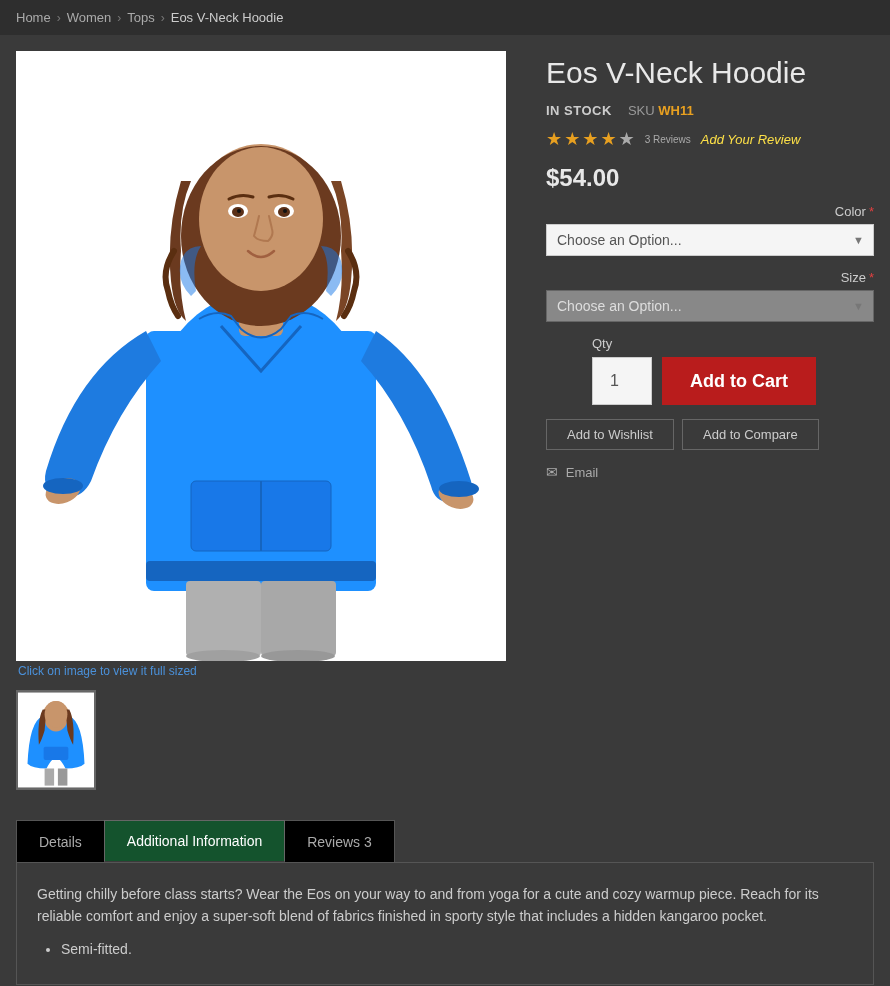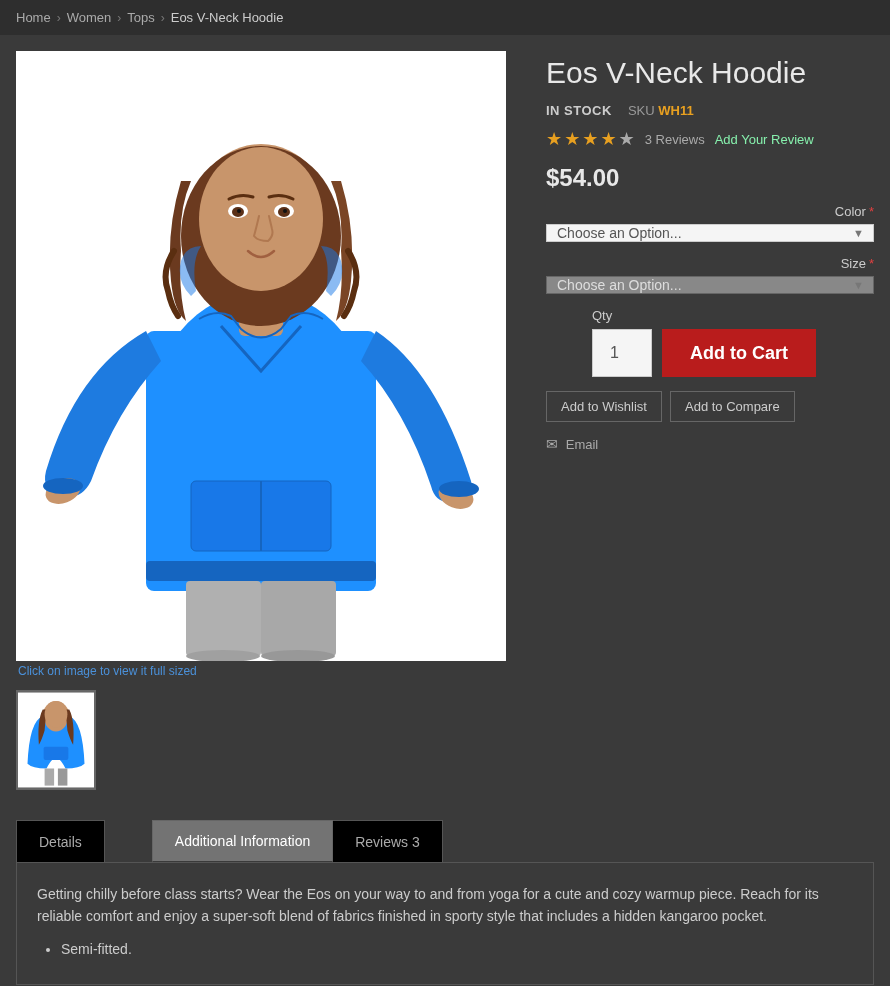--- a/index.html
+++ b/index.html
@@ -122,28 +122,29 @@
     }
     .stars {
       display: flex;
       gap: 2px;
     }
     .star {
       color: #e8a020;
       font-size: 18px;
     }
     .reviews-count {
-      font-size: 13px;
+      font-size: 10px;
       color: #aaa;
     }
     .add-review {
       font-size: 13px;
-      color: #86efac;
+      color: #fde047;
       text-decoration: none;
       cursor: pointer;
+      font-style: italic;
     }
 
     .price {
       font-size: 24px;
       color: #e8e8e8;
       font-weight: bold;
       margin-bottom: 12px;
     }
 
     .option-group {
@@ -154,21 +155,21 @@
       color: #ccc;
       margin-bottom: 5px;
       text-align: right;
     }
     .option-label .required {
       color: #e04040;
       margin-left: 3px;
     }
     .option-select {
       width: 100%;
-      padding: 0 10px;
+      padding: 7px 10px;
       background-color: #f5f5f5;
       border: 1px solid #ccc;
       color: #555;
       font-size: 14px;
       appearance: none;
       cursor: pointer;
     }
     .select-wrapper {
       position: relative;
     }
@@ -222,21 +223,21 @@
       cursor: pointer;
       white-space: nowrap;
     }
 
     .action-links-row {
       display: flex;
       gap: 8px;
       margin-bottom: 14px;
     }
     .action-link-btn {
-      padding: 7px 14px;
+      padding: 7px 20px;
       font-size: 13px;
       background: transparent;
       border: 1px solid #666;
       color: #ccc;
       cursor: pointer;
     }
 
     .email-row {
       display: flex;
       align-items: center;
@@ -261,27 +262,26 @@
       padding: 12px 22px;
       font-size: 14px;
       background: #000000;
       border: 1px solid #555;
       border-bottom: none;
       color: #aaa;
       cursor: pointer;
       margin-right: -1px;
     }
     .tab-btn.active {
-      background: #737373;
+      background: #14532d;
       color: #fff;
       border-color: #666;
       border-bottom: 1px solid #3a3a3a;
       position: relative;
       z-index: 2;
-      margin-left: 48px;
     }
     .tab-content {
       border: 1px solid #555;
       padding: 20px;
       background: #3a3a3a;
       font-size: 14px;
       color: #ccc;
       line-height: 1.6;
     }
     .tab-content ul {

